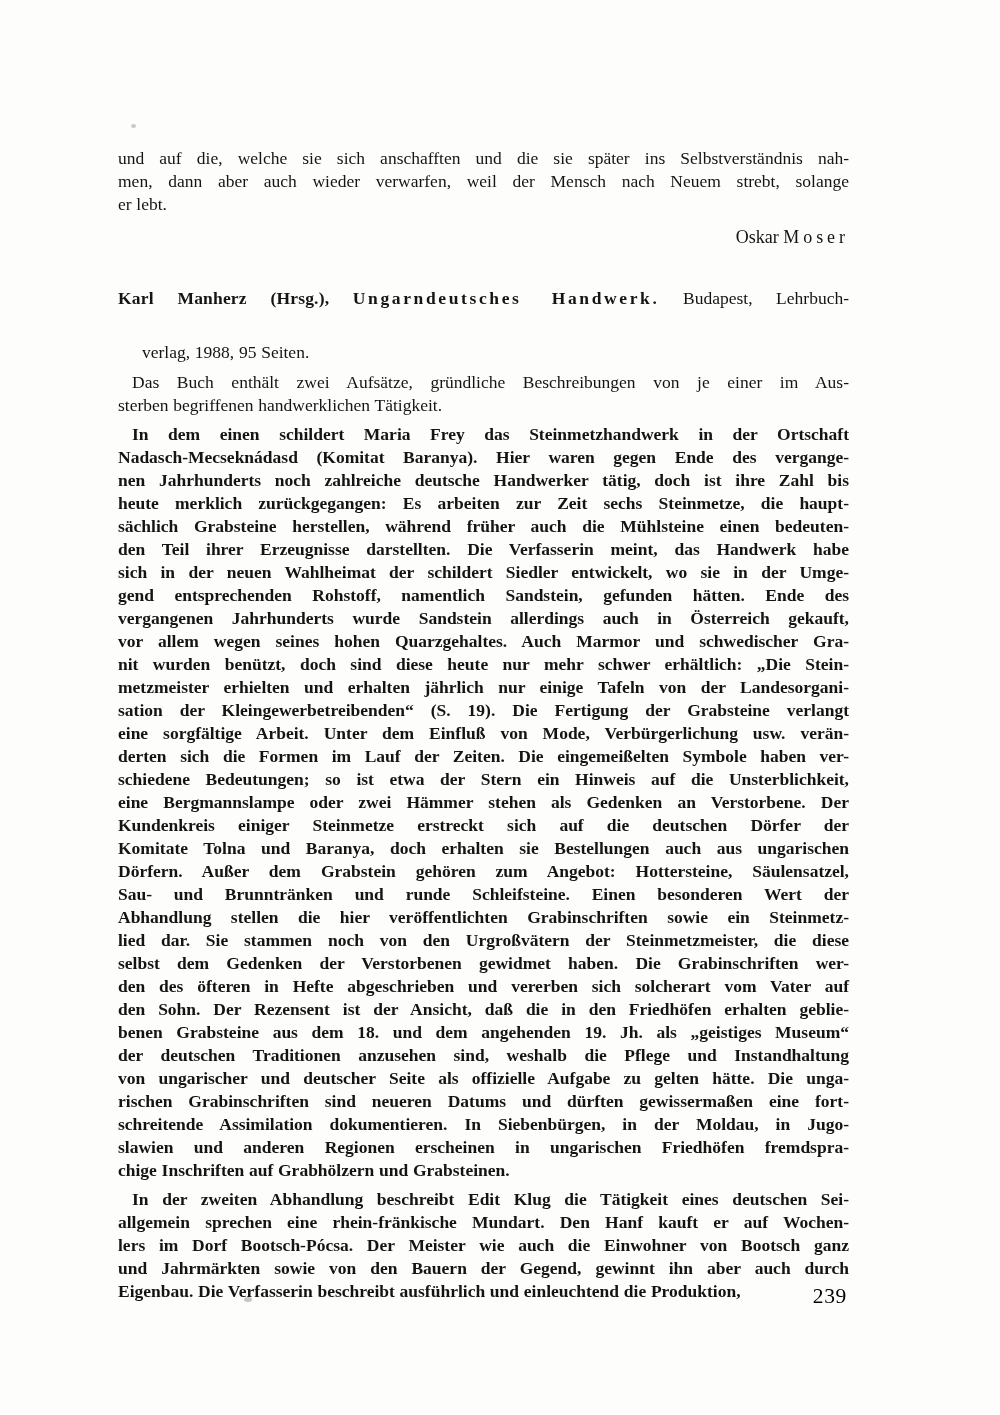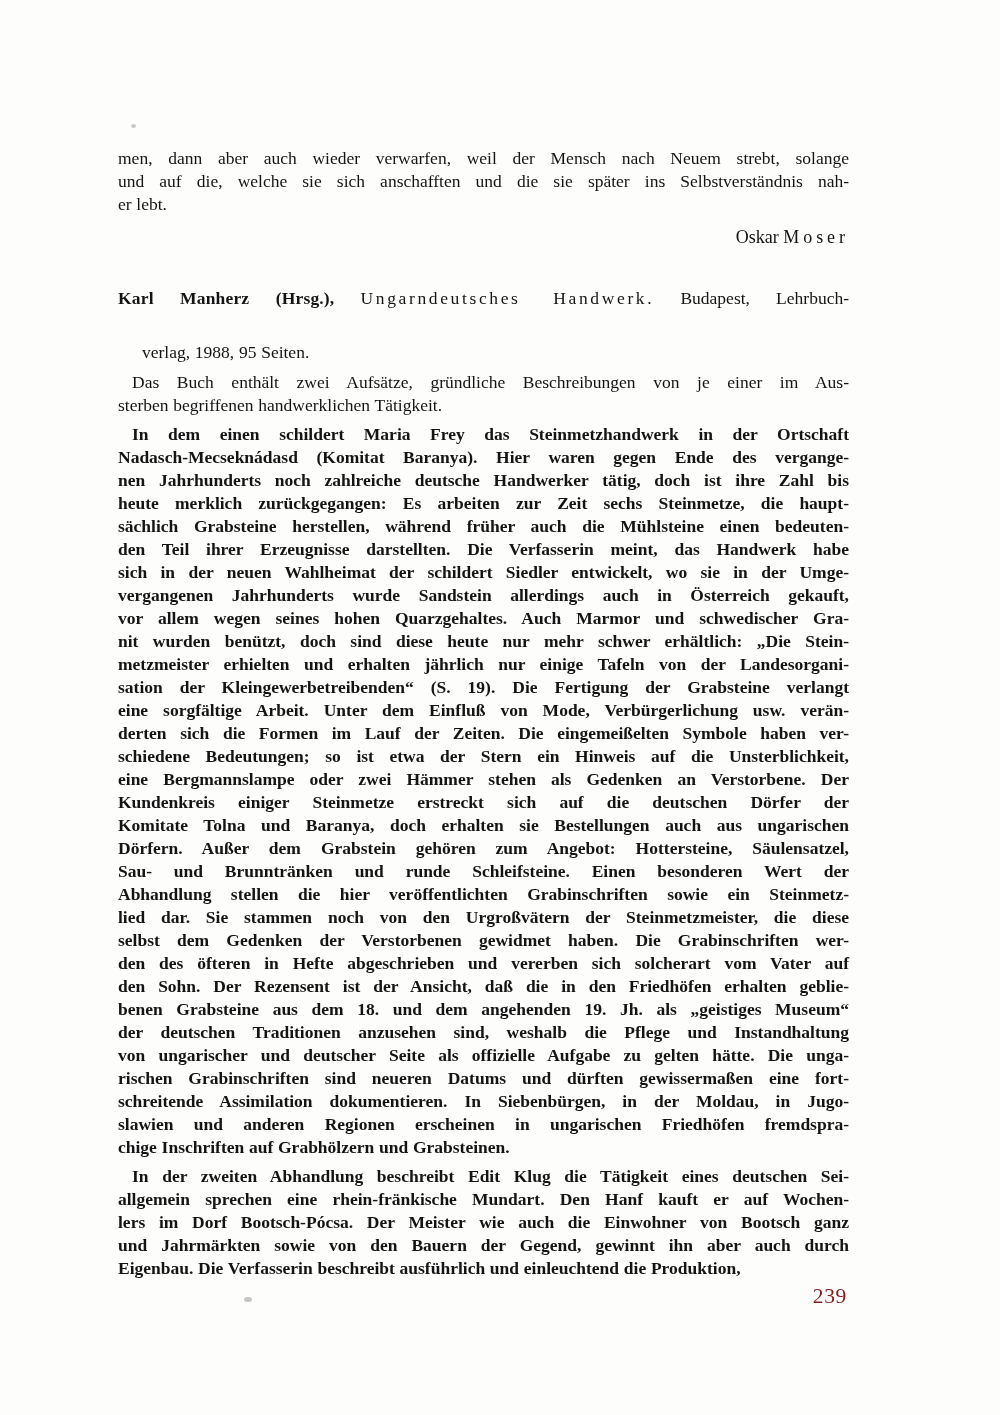--- a/index.html
+++ b/index.html
@@ -33,50 +33,50 @@
     margin-top: 10px;
     text-align: right;
     line-height: 23px;
     font-size: 18px;
   }
   .sperr { letter-spacing: 0.22em; margin-top: 36px; }
   .citation { margin-top: 37px; margin-bottom: 7px; }
   .cit-line1 { line-height: 24px; }
   .cit-line2 { line-height: 24px; text-indent: 24px; margin-top: 30px; }
   .bold { font-weight: bold; letter-spacing: 0.01em; }
-  .title-sperr { letter-spacing: 0.15em; word-spacing: 0.25em; }
+  .title-sperr { letter-spacing: 0.15em; word-spacing: 0.25em; font-weight: bold; }
   .page-number {
     position: absolute;
     top: 1284px;
     right: 153px;
     font-size: 21.5px;
     letter-spacing: 0.03em;
-    color: #7f1d1d;
+    color: #000000;
   }
   .speck { position: absolute; border-radius: 50%; }
   .speck-top {
     left: 131px; top: 124px; width: 5px; height: 4px;
     background: #9c9c9c; opacity: 0.55;
   }
   .speck-bottom {
     left: 244px; top: 1297px; width: 8px; height: 5px;
     background: #8f8f8f; opacity: 0.5;
   }
 </style>
 </head>
 <body>
 
 <div class="page">
   <div class="speck speck-top"></div>
 
   <div class="text-block">
 
     <div class="para">
+        <div class="line">und auf die, welche sie sich anschafften und die sie später ins Selbstverständnis nah-</div>
         <div class="line">men, dann aber auch wieder verwarfen, weil der Mensch nach Neuem strebt, solange</div>
-        <div class="line">und auf die, welche sie sich anschafften und die sie später ins Selbstverständnis nah-</div>
         <div class="line line-last">er lebt.</div>
       </div>
 
     <div class="signature"><span>Oskar</span> <span class="sperr">Moser</span></div>
 
     <div class="citation">
       <div class="line cit-line1"><span class="bold">Karl Manherz (Hrsg.),</span> <span class="title-sperr">Ungarndeutsches Handwerk.</span> <span>Budapest, Lehrbuch-</span></div>
       <div class="line line-last cit-line2">verlag, 1988, 95 Seiten.</div>
     </div>
 
@@ -86,20 +86,21 @@
       </div>
 
     <div class="para indented">
         <div class="line">In dem einen schildert Maria Frey das Steinmetzhandwerk in der Ortschaft</div>
         <div class="line">Nadasch-Mecseknádasd (Komitat Baranya). Hier waren gegen Ende des vergange-</div>
         <div class="line">nen Jahrhunderts noch zahlreiche deutsche Handwerker tätig, doch ist ihre Zahl bis</div>
         <div class="line">heute merklich zurückgegangen: Es arbeiten zur Zeit sechs Steinmetze, die haupt-</div>
         <div class="line">sächlich Grabsteine herstellen, während früher auch die Mühlsteine einen bedeuten-</div>
         <div class="line">den Teil ihrer Erzeugnisse darstellten. Die Verfasserin meint, das Handwerk habe</div>
         <div class="line">sich in der neuen Wahlheimat der schildert Siedler entwickelt, wo sie in der Umge-</div>
+        <div class="line">gend entsprechenden Rohstoff, namentlich Sandstein, gefunden hätten. Ende des</div>
         <div class="line">vergangenen Jahrhunderts wurde Sandstein allerdings auch in Österreich gekauft,</div>
         <div class="line">vor allem wegen seines hohen Quarzgehaltes. Auch Marmor und schwedischer Gra-</div>
         <div class="line">nit wurden benützt, doch sind diese heute nur mehr schwer erhältlich: „Die Stein-</div>
         <div class="line">metzmeister erhielten und erhalten jährlich nur einige Tafeln von der Landesorgani-</div>
         <div class="line">sation der Kleingewerbetreibenden“ (S. 19). Die Fertigung der Grabsteine verlangt</div>
         <div class="line">eine sorgfältige Arbeit. Unter dem Einfluß von Mode, Verbürgerlichung usw. verän-</div>
         <div class="line">derten sich die Formen im Lauf der Zeiten. Die eingemeißelten Symbole haben ver-</div>
         <div class="line">schiedene Bedeutungen; so ist etwa der Stern ein Hinweis auf die Unsterblichkeit,</div>
         <div class="line">eine Bergmannslampe oder zwei Hämmer stehen als Gedenken an Verstorbene. Der</div>
         <div class="line">Kundenkreis einiger Steinmetze erstreckt sich auf die deutschen Dörfer der</div>

